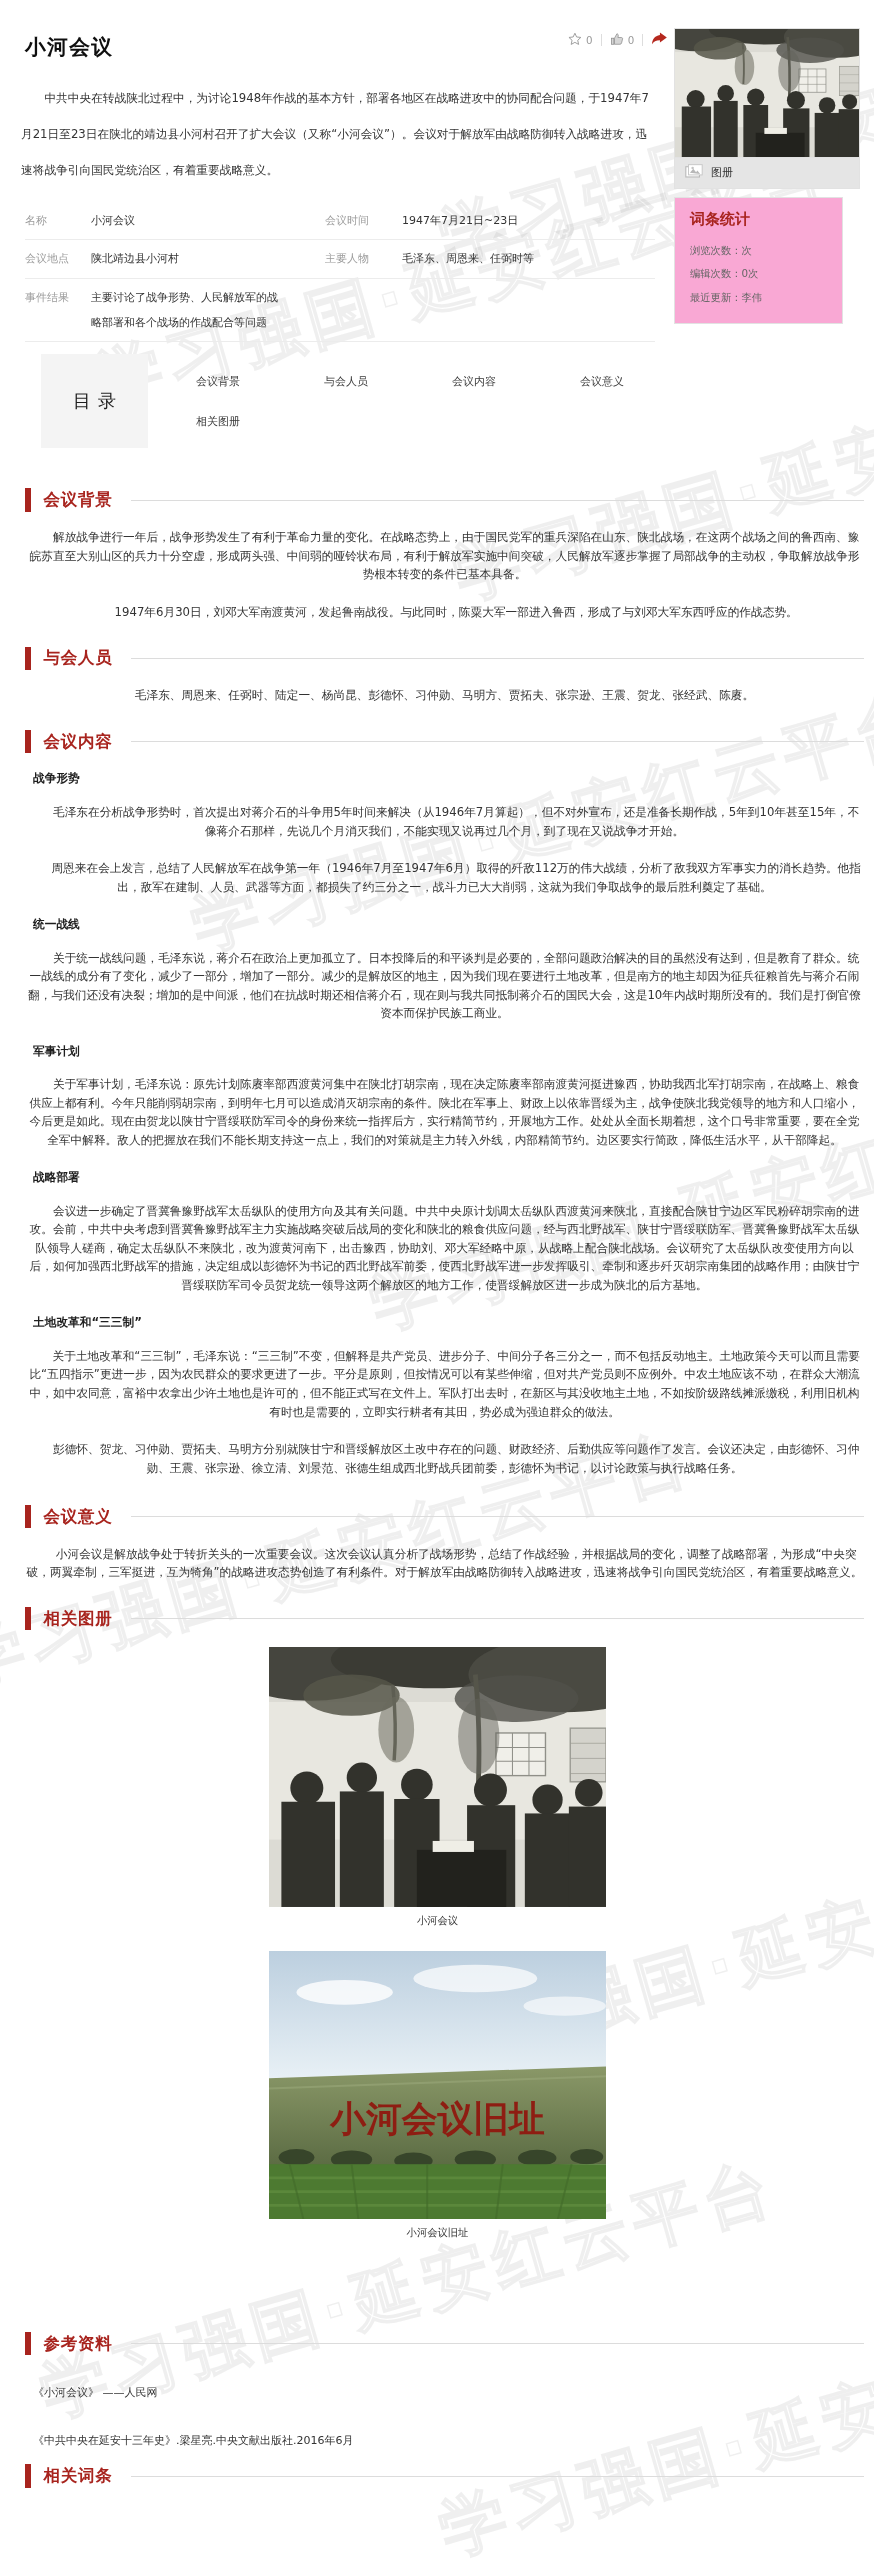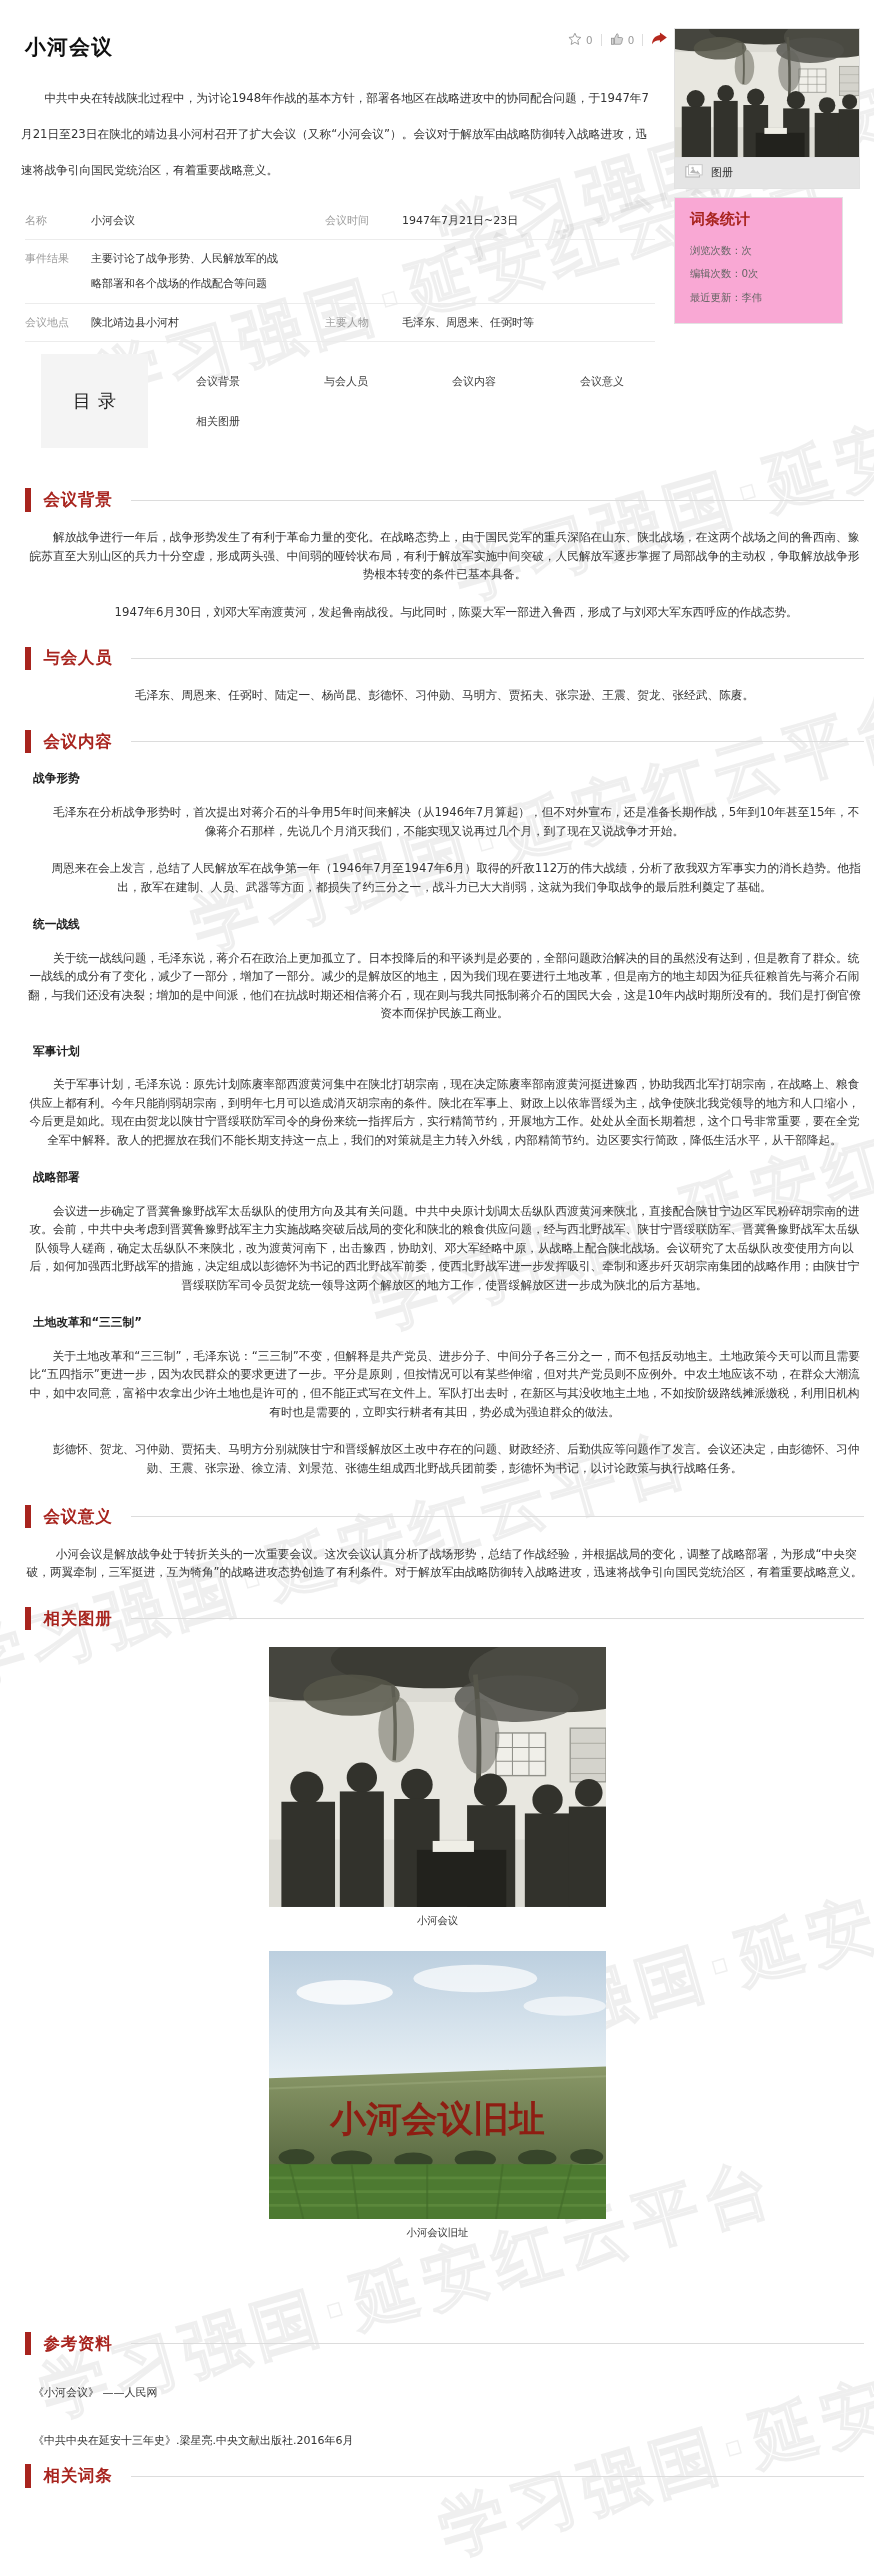--- a/index.html
+++ b/index.html
@@ -173,30 +173,30 @@
     <p class="intro">中共中央在转战陕北过程中，为讨论1948年作战的基本方针，部署各地区在战略进攻中的协同配合问题，于1947年7月21日至23日在陕北的靖边县小河村召开了扩大会议（又称“小河会议”）。会议对于解放军由战略防御转入战略进攻，迅速将战争引向国民党统治区，有着重要战略意义。</p>
 
     <div class="infobox">
       <div class="ib-row">
         <span class="ib-label">名称</span>
         <span class="ib-value">小河会议</span>
         <span class="ib-label">会议时间</span>
         <span class="ib-value">1947年7月21日~23日</span>
       </div>
       <div class="ib-row">
+        <span class="ib-label">会议地点</span>
+        <span class="ib-value">陕北靖边县小河村</span>
+        <span class="ib-label">主要人物</span>
+        <span class="ib-value">毛泽东、周恩来、任弼时等</span>
+      </div>
+      <div class="ib-row">
         <span class="ib-label">事件结果</span>
         <span class="ib-value"><span class="ib-wrap" style="display:inline-block">主要讨论了战争形势、人民解放军的战略部署和各个战场的作战配合等问题</span></span>
         <span class="ib-label"></span>
         <span class="ib-value"></span>
-      </div>
-      <div class="ib-row">
-        <span class="ib-label">会议地点</span>
-        <span class="ib-value">陕北靖边县小河村</span>
-        <span class="ib-label">主要人物</span>
-        <span class="ib-value">毛泽东、周恩来、任弼时等</span>
       </div>
     </div>
 
     <div class="toc">
       <div class="toc-label">目录</div>
       <div class="toc-links">
         <span class="toc-link">会议背景</span>
         <span class="toc-link">与会人员</span>
         <span class="toc-link">会议内容</span>
         <span class="toc-link">会议意义</span>

